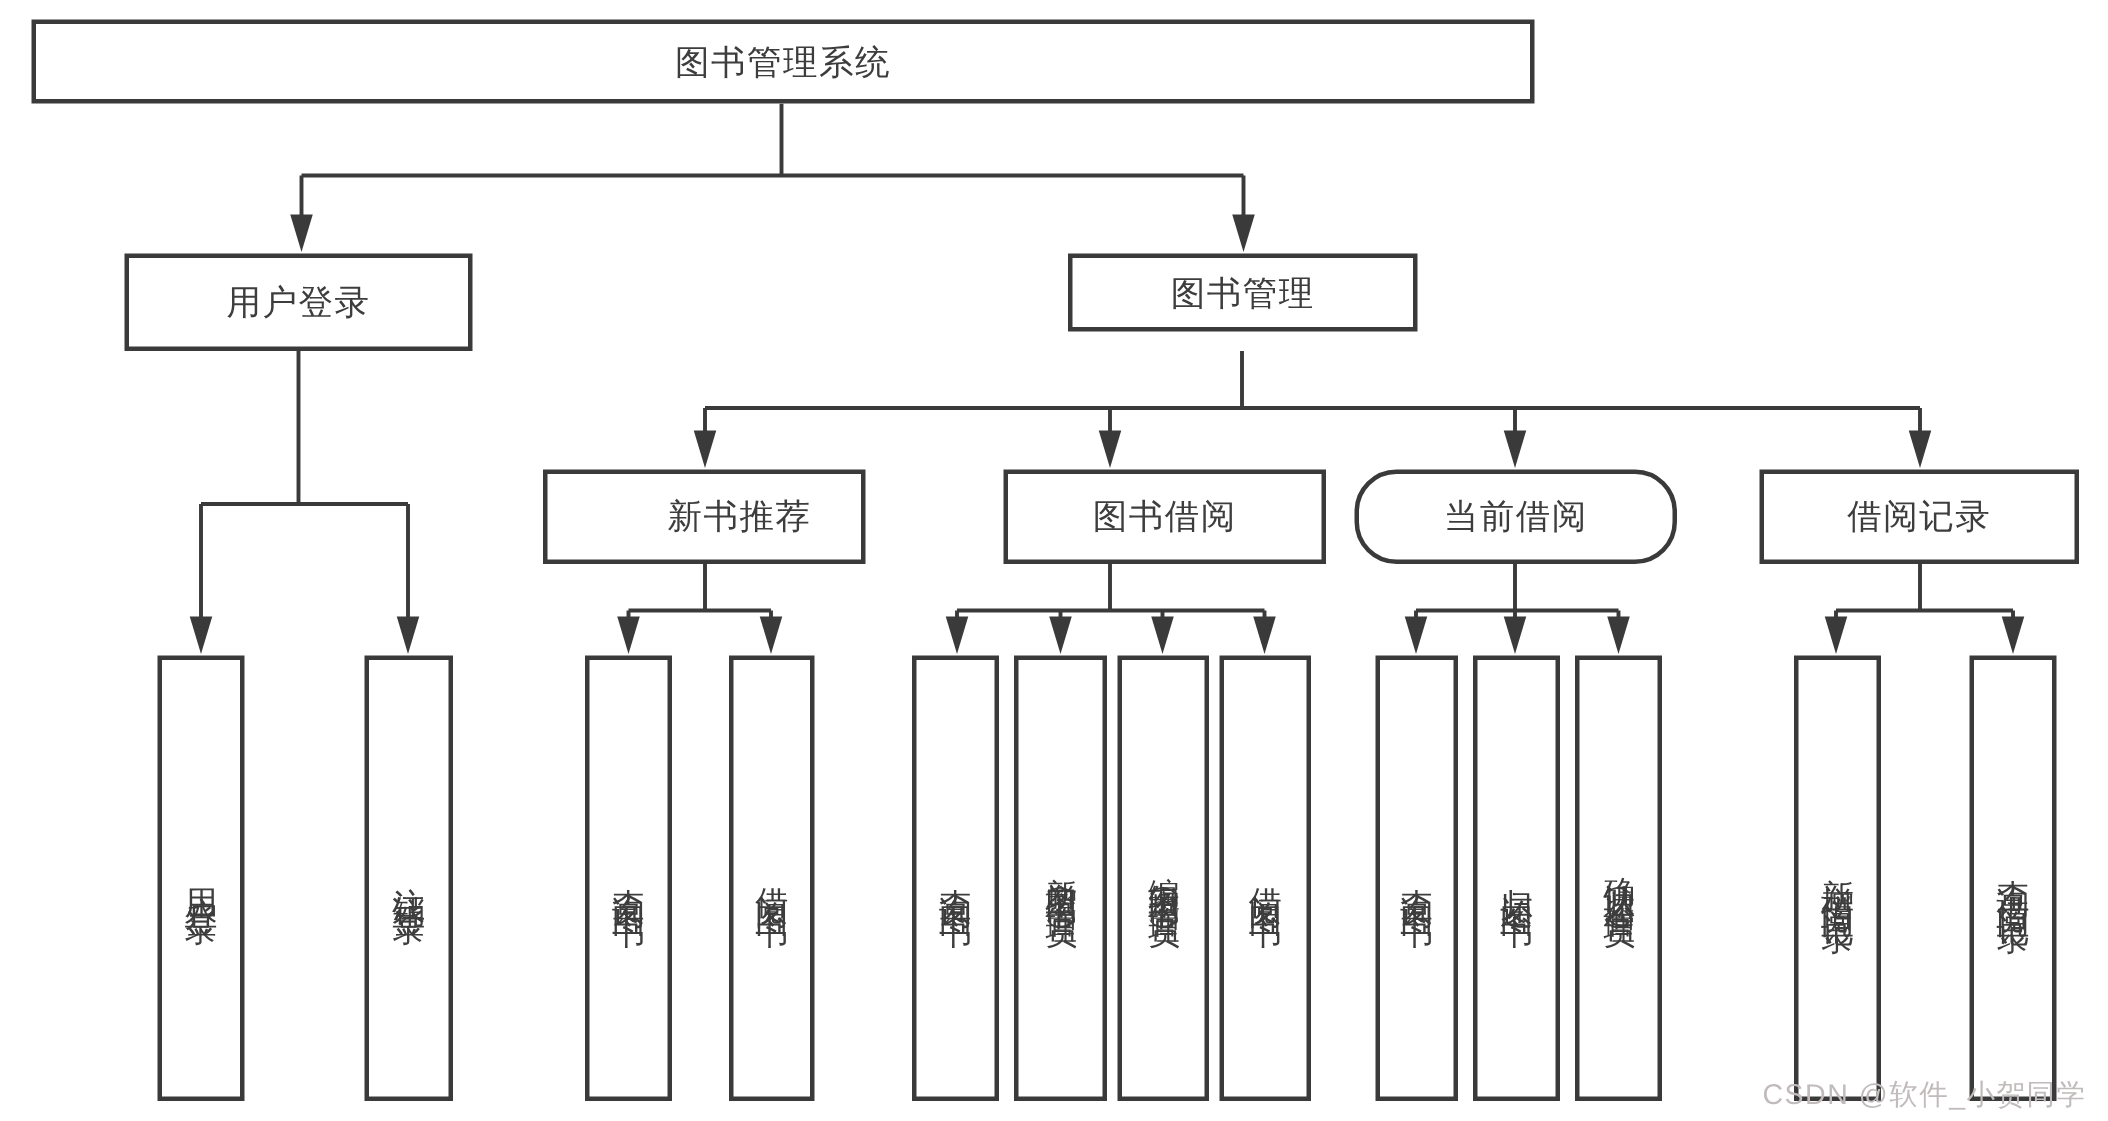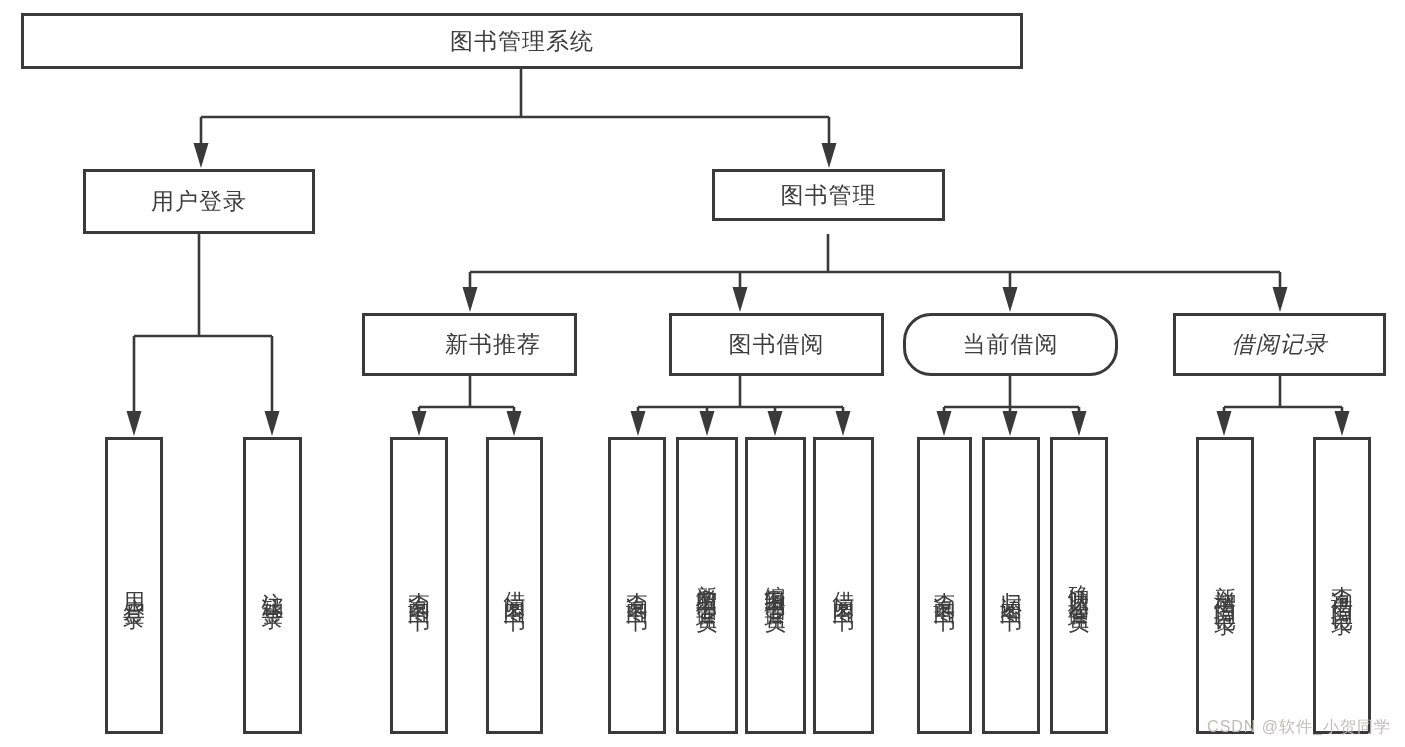--- a/index.html
+++ b/index.html
@@ -46,21 +46,21 @@
     line-height: 1;
   }
   .node.long-leaf {
     letter-spacing: 4px;
     font-size: 21px;
   }
   #watermark {
     position: absolute;
     top: 717px;
     right: 14px;
-    font-size: 16px;
+    font-size: 19px;
     color: #c1bbbb;
     letter-spacing: 1px;
     white-space: nowrap;
   }
 </style>
 </head>
 <body>
 
 <div id="stage">
 
@@ -108,21 +108,21 @@
     </svg>
 
   <div class="node" style="left:21px; top:13px; width:1002px; height:56px;text-align:center;">图书管理系统</div>
 
   <div class="node" style="left:83px; top:169px; width:232px; height:65px;">用户登录</div>
   <div class="node" style="left:712px; top:169px; width:233px; height:52px;">图书管理</div>
 
   <div class="node" style="left:362px; top:313px; width:215px; height:63px;padding-left:47px;">新书推荐</div>
   <div class="node" style="left:633px; top:313px; width:215px; height:63px;margin-left:36px;">图书借阅</div>
   <div class="node" style="left:903px; top:313px; width:215px; height:63px;border-radius:28px;">当前借阅</div>
-  <div class="node" style="left:1173px; top:313px; width:213px; height:63px;font-style:italic;">借阅记录</div>
+  <div class="node" style="left:1173px; top:313px; width:213px; height:63px;">借阅记录</div>
 
   <div class="node leaf" style="left:105px; width:58px;">用户登录</div>
   <div class="node leaf" style="left:243px; width:59px;">注销登录</div>
 
   <div class="node leaf" style="left:390px; width:58px;">查询图书</div>
   <div class="node leaf" style="left:486px; width:57px;">借阅图书</div>
 
   <div class="node leaf" style="left:608px; width:58px;">查询图书</div>
   <div class="node leaf long-leaf" style="left:676px; width:62px;">新增图书（管理员）</div>
   <div class="node leaf long-leaf" style="left:745px; width:61px;">编辑图书（管理员）</div>

